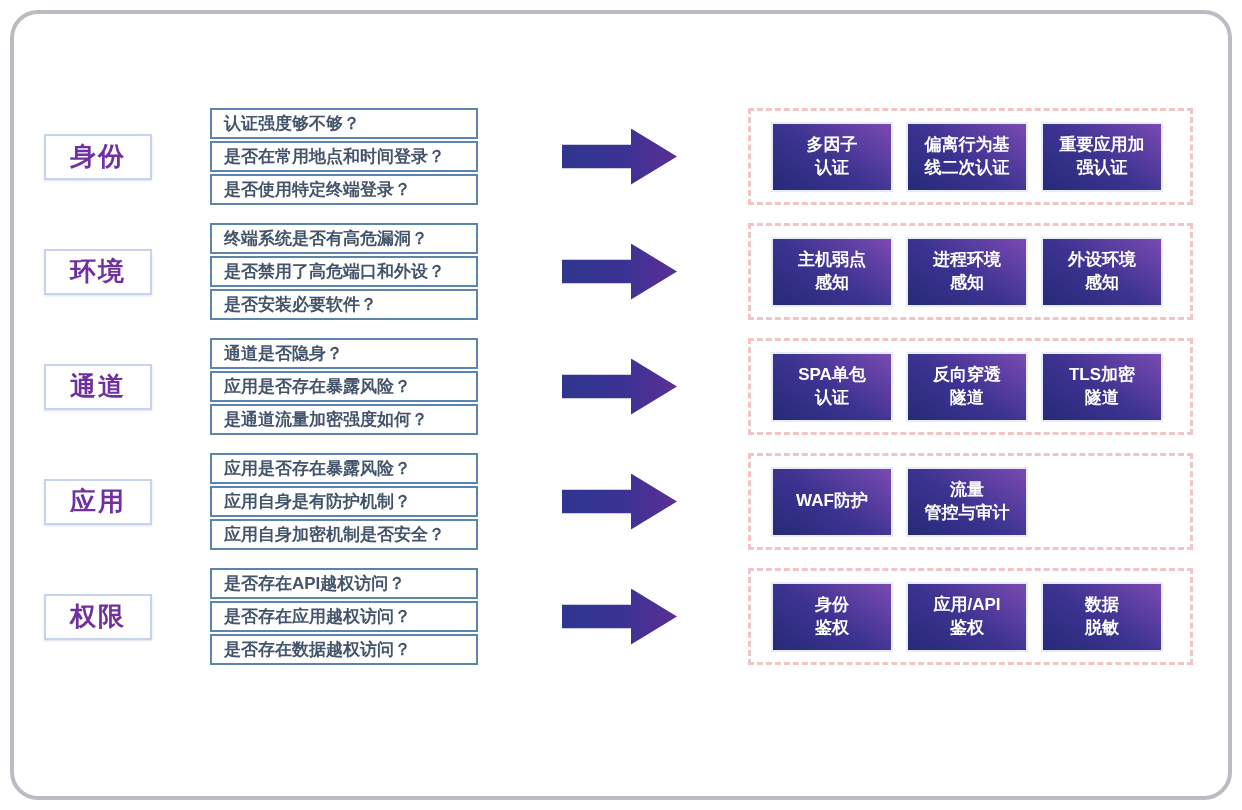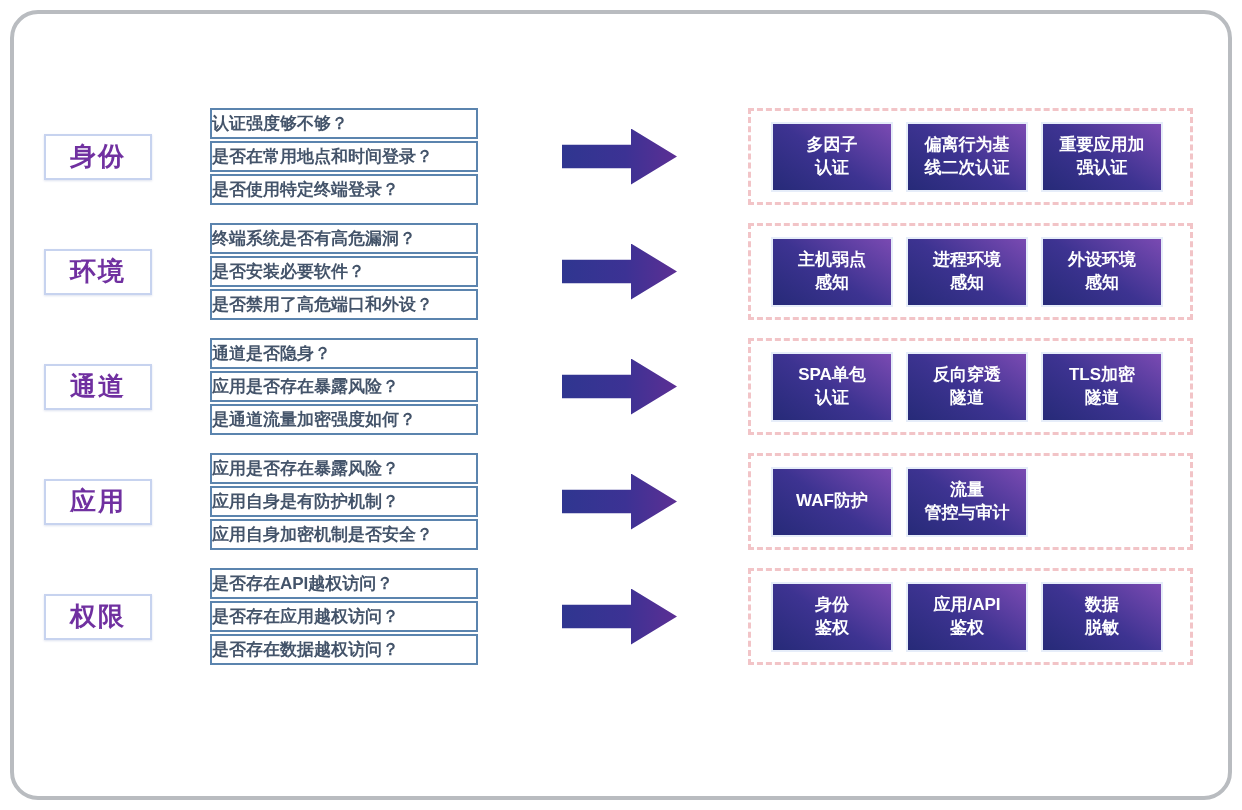--- a/index.html
+++ b/index.html
@@ -55,21 +55,21 @@
   }
   .q-box {
     box-sizing: border-box;
     height: 31px;
     border: 2px solid #5b84ae;
     background: #ffffff;
     color: #44546a;
     font-size: 17px;
     font-weight: 600;
     line-height: 27px;
-    padding-left: 0;
+    padding-left: 12px;
     white-space: nowrap;
     overflow: hidden;
   }
   .arrow {
     flex: none;
     width: 115px;
     height: 56px;
     margin-left: 84px;
     align-self: center;
     background: linear-gradient(90deg, #2f3690 0%, #3c3294 55%, #5c2f94 100%);
@@ -129,22 +129,22 @@
 强认证</div>
       </div>
     </div>
 
     <div class="row">
       <div class="label-box">
         <span>环境</span>
       </div>
       <div class="questions">
         <div class="q-box">终端系统是否有高危漏洞？</div>
+        <div class="q-box">是否禁用了高危端口和外设？</div>
         <div class="q-box">是否安装必要软件？</div>
-        <div class="q-box">是否禁用了高危端口和外设？</div>
       </div>
       <div class="arrow"></div>
       <div class="solutions">
         <div class="sol-box">主机弱点
 感知</div>
         <div class="sol-box">进程环境
 感知</div>
         <div class="sol-box">外设环境
 感知</div>
       </div>

